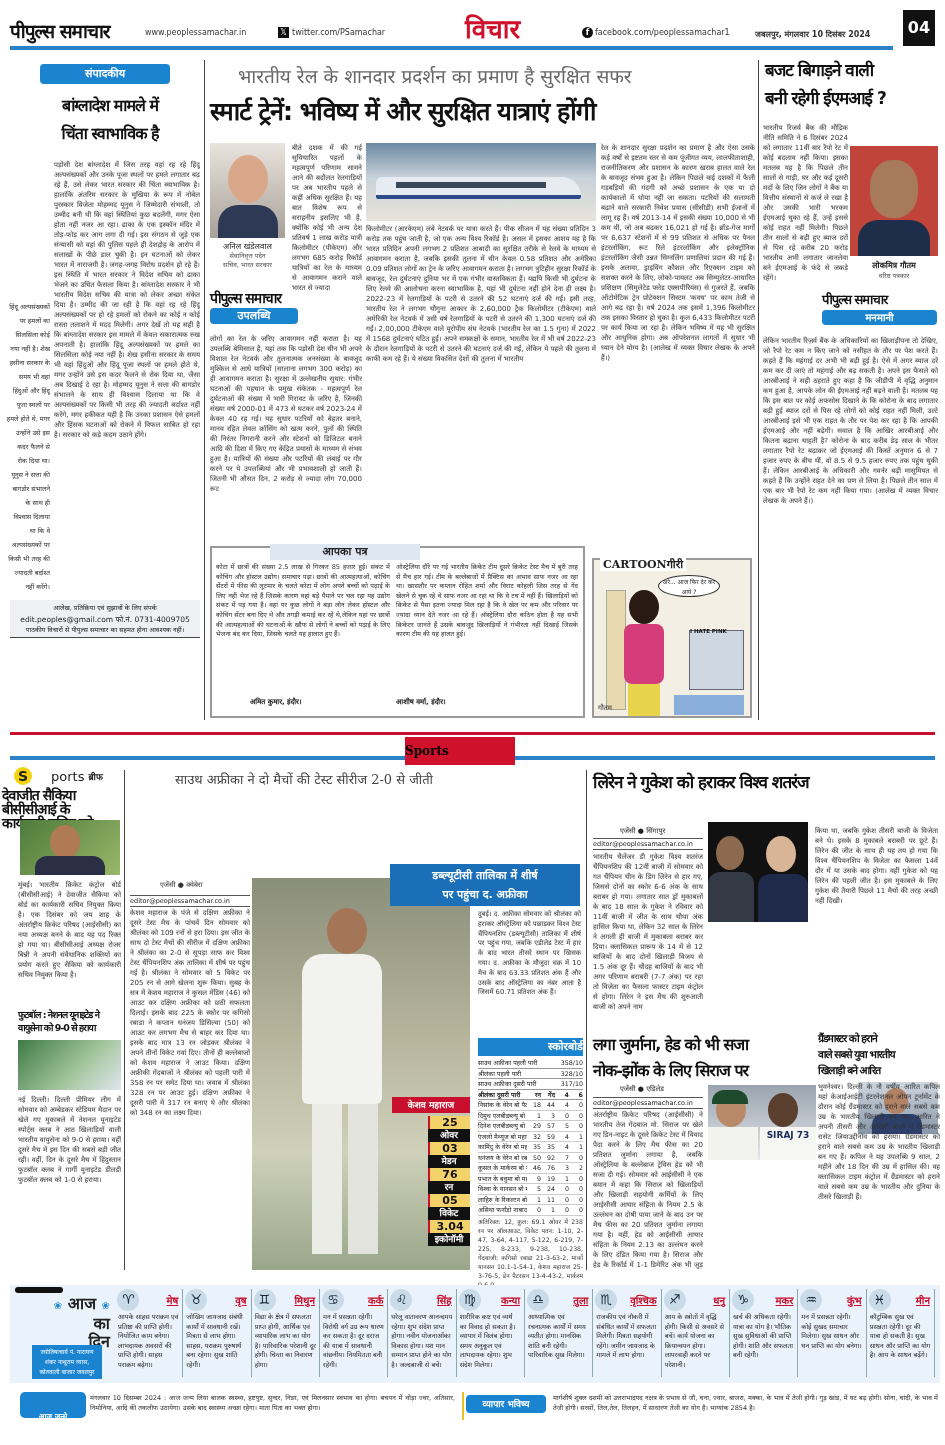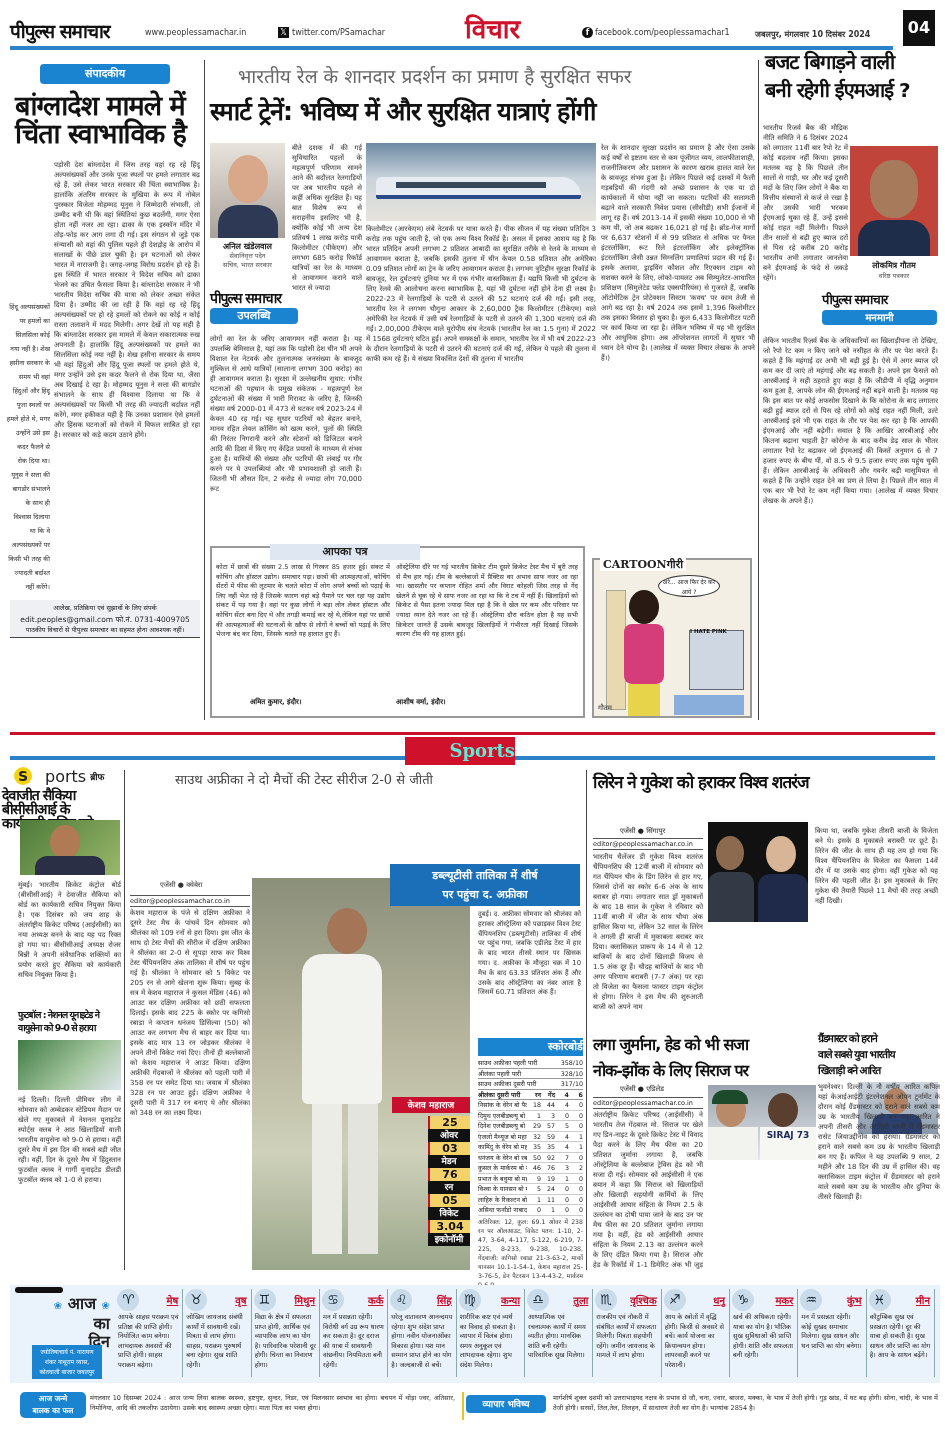--- a/index.html
+++ b/index.html
@@ -13,21 +13,21 @@
 .section-title{font-family:"DejaVu Serif",serif;font-weight:bold;color:#d0112b;font-size:26px}
 .pageno{background:#111;color:#fff;font-weight:bold;font-size:16px;text-align:center;line-height:36px}
 .blue-line{background:#2b82c9;height:4px}
 .red-line{background:#c8102e;height:3px}
 .tag-blue{background:#1a84d0;color:#fff;text-align:center;font-weight:bold;border-radius:4px}
 .h-big{font-family:"DejaVu Sans",sans-serif;font-weight:bold;color:#111;letter-spacing:-1px}
 .h-grey{color:#666;font-family:"DejaVu Serif",serif}
 .img{background:#bbb;overflow:hidden}
 .vrule{background:#444;width:1px}
 .box-grey{border:2px solid #999}
-.sports-tag{background:#d0112b;color:#5eead4;font-family:"DejaVu Serif",serif;font-weight:bold;font-size:18px;text-align:right;line-height:28px}
+.sports-tag{background:#d0112b;color:#000000;font-family:"DejaVu Serif",serif;font-weight:bold;font-size:12px;text-align:left;line-height:28px}
 .score-row{display:flex;font-size:6.3px;line-height:9.5px;color:#222}
 .score-row .n{flex:1;white-space:nowrap;overflow:hidden}
 .score-row .c{width:14px;text-align:right}
 .stat-num{background:#f3d26a;text-align:center;font-weight:bold;font-size:11px;color:#111;line-height:13px;border-left:2px solid #c8102e}
 .stat-lbl{background:#111;color:#fff;text-align:center;font-size:9px;font-weight:bold;line-height:13px}
 .rashi{background:#eaf3fb}
 .rashi-col{position:absolute;top:4px;height:88px;border-right:1px solid #8aa}
 .rashi-name{color:#c8102e;font-weight:bold;font-size:10px;text-decoration:underline;text-align:right;height:24px;line-height:24px;padding-right:4px}
 .rashi-ico{position:absolute;left:2px;top:0;width:22px;height:22px;border-radius:50%;background:#c9dbe8;color:#123;font-size:13px;text-align:center;line-height:22px}
 .rashi-txt{font-size:6.6px;line-height:9.6px;color:#222;padding:0 3px}
@@ -42,57 +42,57 @@
   <div class="abs small-link" style="left:282px;top:18px">twitter.com/PSamachar</div>
   <div class="abs section-title" style="left:455px;top:0px">विचार</div>
   <div class="abs" style="left:572px;top:17px;width:11px;height:11px;border-radius:50%;background:#111;color:#fff;font-size:8px;text-align:center;line-height:11px;font-weight:bold">f</div>
   <div class="abs small-link" style="left:585px;top:18px">facebook.com/peoplessamachar1</div>
   <div class="abs small-link" style="left:745px;top:18px;font-weight:bold">जबलपुर, मंगलवार 10 दिसंबर 2024</div>
   <div class="abs pageno" style="left:893px;top:0;width:32px;height:36px">04</div>
 </div>
 <div class="abs blue-line" style="left:10px;top:46px;width:883px"></div>
 
 <div class="abs tag-blue" style="left:40px;top:64px;width:130px;height:20px;font-size:11px;line-height:20px">संपादकीय</div>
-<div class="abs h-big" style="left:15px;top:92px;width:190px;font-size:27px;line-height:28px;text-align:left">
+<div class="abs h-big" style="left:15px;top:92px;width:190px;font-size:16px;line-height:28px;text-align:center">
   <div>बांग्लादेश मामले में</div>
   <div>चिंता स्वाभाविक है</div>
 </div>
 <div class="abs txt" style="left:54px;top:160px;width:146px;height:434px">पड़ोसी देश बांग्लादेश में जिस तरह वहां रह रहे हिंदू अल्पसंख्यकों और उनके पूजा स्थलों पर हमले लगातार बढ़ रहे हैं, उसे लेकर भारत सरकार की चिंता स्वाभाविक है। हालांकि अंतरिम सरकार के मुखिया के रूप में नोबेल पुरस्कार विजेता मोहम्मद यूनुस ने जिम्मेदारी संभाली, तो उम्मीद बनी थी कि वहां स्थितियां कुछ बदलेंगी, मगर ऐसा होता नहीं नजर आ रहा। ढाका के एक इस्कॉन मंदिर में तोड़-फोड़ कर आग लगा दी गई। इस संगठन से जुड़े एक संन्यासी को वहां की पुलिस पहले ही देशद्रोह के आरोप में सलाखों के पीछे डाल चुकी है। इन घटनाओं को लेकर भारत में नाराजगी है। जगह-जगह विरोध प्रदर्शन हो रहे हैं। इस स्थिति में भारत सरकार ने विदेश सचिव को ढाका भेजने का उचित फैसला किया है। बांग्लादेश सरकार ने भी भारतीय विदेश सचिव की यात्रा को लेकर अच्छा संकेत दिया है। उम्मीद की जा रही है कि वहां रह रहे हिंदू अल्पसंख्यकों पर हो रहे हमलों को रोकने का कोई न कोई रास्ता तलाशने में मदद मिलेगी। अगर देखें तो यह सही है कि बांग्लादेश सरकार इस मामले में केवल सकारात्मक रुख अपनाती है। हालांकि हिंदू अल्पसंख्यकों पर हमले का सिलसिला कोई नया नहीं है। शेख हसीना सरकार के समय भी वहां हिंदुओं और हिंदू पूजा स्थलों पर हमले होते थे, मगर उन्होंने उसे इस कदर फैलने से रोक दिया था, जैसा अब दिखाई दे रहा है। मोहम्मद यूनुस ने सत्ता की बागडोर संभालने के साथ ही विश्वास दिलाया था कि वे अल्पसंख्यकों पर किसी भी तरह की ज्यादती बर्दाश्त नहीं करेंगे, मगर हकीकत यही है कि उनका प्रशासन ऐसे हमलों और हिंसक घटनाओं को रोकने में विफल साबित हो रहा है। सरकार को कड़े कदम उठाने होंगे।</div>
 <div class="abs txt" style="left:6px;top:300px;width:44px;height:290px;font-size:6.5px;line-height:14px;color:#333;text-align:right">हिंदू अल्पसंख्यकों पर हमलों का सिलसिला कोई नया नहीं है। शेख हसीना सरकार के समय भी वहां हिंदुओं और हिंदू पूजा स्थलों पर हमले होते थे, मगर उन्होंने उसे इस कदर फैलने से रोक दिया था। यूनुस ने सत्ता की बागडोर संभालने के साथ ही विश्वास दिलाया था कि वे अल्पसंख्यकों पर किसी भी तरह की ज्यादती बर्दाश्त नहीं करेंगे।</div>
 <div class="abs" style="left:10px;top:600px;width:190px;height:38px;background:#eef0f4;text-align:center;font-size:6.5px;line-height:11px;padding-top:3px;border-bottom:1px solid #444">
   <div>आलेख, प्रतिक्रिया एवं सुझावों के लिए संपर्क</div>
   <div style="font-size:7.5px">edit.peoples@gmail.com फो.नं. 0731-4009705</div>
   <div>पाठकीय विचारों से पीपुल्स समाचार का सहमत होना आवश्यक नहीं।</div>
 </div>
 <div class="abs vrule" style="left:204px;top:60px;height:660px"></div>
 
 <div class="abs h-grey" style="left:238px;top:63px;width:500px;font-size:19px">भारतीय रेल के शानदार प्रदर्शन का प्रमाण है सुरक्षित सफर</div>
 <div class="abs h-big" style="left:210px;top:96px;width:545px;font-size:25px;line-height:32px">स्मार्ट ट्रेनें: भविष्य में और सुरक्षित यात्राएं होंगी</div>
 
 <div class="abs img" style="left:210px;top:143px;width:75px;height:95px;background:linear-gradient(#e8e3dc,#a8a19a)">
   <div style="position:absolute;left:18px;top:12px;width:40px;height:48px;border-radius:50%;background:#d9a88a"></div>
   <div style="position:absolute;left:8px;top:62px;width:60px;height:40px;border-radius:20px 20px 0 0;background:#2e3a55"></div>
 </div>
-<div class="abs" style="left:210px;top:240px;width:75px;text-align:center;font-size:8px;font-weight:bold">अनिल खंडेलवाल</div>
+<div class="abs" style="left:210px;top:240px;width:75px;text-align:center;font-size:8px;font-weight:normal">अनिल खंडेलवाल</div>
 <div class="abs" style="left:210px;top:251px;width:75px;text-align:center;font-size:6.5px;color:#555">सेवानिवृत्त पदेन</div>
 <div class="abs" style="left:205px;top:260px;width:85px;text-align:center;font-size:6.5px;color:#555">सचिव, भारत सरकार</div>
 <div class="abs logo" style="left:210px;top:288px;font-size:14px">पीपुल्स समाचार</div>
 <div class="abs tag-blue" style="left:210px;top:308px;width:88px;height:16px;font-size:11px;line-height:16px">उपलब्धि</div>
 <div class="abs txt" style="left:292px;top:143px;width:70px;height:190px">बीते दशक में की गई सुविचारित पहलों के महत्वपूर्ण परिणाम सामने आने की बदौलत रेलगाड़ियों पर अब भारतीय पहले से कहीं अधिक सुरक्षित हैं। यह बात विशेष रूप से सराहनीय इसलिए भी है, क्योंकि कोई भी अन्य देश प्रतिवर्ष 1 लाख करोड़ यात्री किलोमीटर (पीकेएम) और लगभग 685 करोड़ रिकॉर्ड यात्रियों का रेल के माध्यम से आवागमन कराने वाले भारत से ज्यादा</div>
 <div class="abs txt" style="left:210px;top:334px;width:152px;height:200px">लोगों का रेल के जरिए आवागमन नहीं कराता है। यह उपलब्धि बेमिसाल है, यहां तक कि पड़ोसी देश चीन भी अपने विशाल रेल नेटवर्क और तुलनात्मक जनसंख्या के बावजूद मुश्किल से आधे यात्रियों (सालाना लगभग 300 करोड़) का ही आवागमन कराता है। सुरक्षा में उल्लेखनीय सुधार: गंभीर घटनाओं की पहचान के प्रमुख संकेतक - महत्वपूर्ण रेल दुर्घटनाओं की संख्या में भारी गिरावट के जरिए है, जिनकी संख्या वर्ष 2000-01 में 473 से घटकर वर्ष 2023-24 में केवल 40 रह गई। यह सुधार पटरियों को बेहतर बनाने, मानव रहित लेवल क्रॉसिंग को खत्म करने, पुलों की स्थिति की निरंतर निगरानी करने और स्टेशनों को डिजिटल बनाने आदि की दिशा में किए गए केंद्रित प्रयासों के माध्यम से संभव हुआ है। यात्रियों की संख्या और पटरियों की लंबाई पर गौर करने पर ये उपलब्धियां और भी प्रभावशाली हो जाती हैं। जितनी भी औसत दिन, 2 करोड़ से ज्यादा लोग 70,000 रूट</div>
 
 <div class="abs img" style="left:366px;top:143px;width:230px;height:78px;background:linear-gradient(180deg,#6d8aa3 0%,#c9d3db 45%,#e8e4dc 100%)">
   <div style="position:absolute;left:10px;top:34px;width:205px;height:22px;background:#e6ecf1;border-radius:12px 40px 6px 6px;border-bottom:4px solid #2a4a8a"></div>
   <div style="position:absolute;left:30px;top:39px;width:150px;height:6px;background:#39495a"></div>
 </div>
 <div class="abs txt" style="left:366px;top:224px;width:230px;height:310px">किलोमीटर (आरकेएम) लंबे नेटवर्क पर यात्रा करते हैं। पीक सीजन में यह संख्या प्रतिदिन 3 करोड़ तक पहुंच जाती है, जो एक अन्य विश्व रिकॉर्ड है। असल में इसका आशय यह है कि भारत प्रतिदिन अपनी लगभग 2 प्रतिशत आबादी का सुरक्षित तरीके से रेलवे के माध्यम से आवागमन कराता है, जबकि इसकी तुलना में चीन केवल 0.58 प्रतिशत और अमेरिका 0.09 प्रतिशत लोगों का ट्रेन के जरिए आवागमन कराता है। लगभग त्रुटिहीन सुरक्षा रिकॉर्ड के बावजूद, रेल दुर्घटनाएं दुनिया भर में एक गंभीर वास्तविकता हैं। यद्यपि किसी भी दुर्घटना के लिए रेलवे की आलोचना करना स्वाभाविक है, यहां भी दुर्घटना नहीं होने देना ही लक्ष्य है। 2022-23 में रेलगाड़ियों के पटरी से उतरने की 52 घटनाएं दर्ज की गईं। इसी तरह, भारतीय रेल ने लगभग चौगुना आकार के 2,60,000 ट्रैक किलोमीटर (टीकेएम) वाले अमेरिकी रेल नेटवर्क में उसी वर्ष रेलगाड़ियों के पटरी से उतरने की 1,300 घटनाएं दर्ज की गईं। 2,00,000 टीकेएम वाले यूरोपीय संघ नेटवर्क (भारतीय रेल का 1.5 गुना) में 2022 में 1568 दुर्घटनाएं घटित हुईं। अपने समकक्षों के समान, भारतीय रेल में भी वर्ष 2022-23 के दौरान रेलगाड़ियों के पटरी से उतरने की घटनाएं दर्ज की गईं, लेकिन ये पहले की तुलना में काफी कम रहे हैं। ये संख्या विकसित देशों की तुलना में भारतीय</div>
 <div class="abs txt" style="left:601px;top:143px;width:154px;height:391px">रेल के शानदार सुरक्षा प्रदर्शन का प्रमाण है और ऐसा उसके कई वर्षों से इष्टतम स्तर से कम पूंजीगत व्यय, लालफीताशाही, राजनीतिकरण और प्रशासन के कारण खराब हालत वाले रेल के बावजूद संभव हुआ है। लेकिन पिछले कई दशकों में फैली गड़बड़ियों की गंदगी को अच्छे प्रशासन के एक या दो कार्यकालों में धोया नहीं जा सकता। पटरियों की सलामती बढ़ाने वाले सरकारी निवेश प्रयास (सीसीडी) सभी ईजानों में लागू रह हैं। वर्ष 2013-14 में इसकी संख्या 10,000 से भी कम थी, जो अब बढ़कर 16,021 हो गई है। ब्रॉड-गेज मार्गों पर 6,637 स्टेशनों में से 99 प्रतिशत से अधिक पर पैनल इंटरलॉकिंग, रूट रिले इंटरलॉकिंग और इलेक्ट्रॉनिक इंटरलॉकिंग जैसी उन्नत सिग्नलिंग प्रणालियां प्रदान की गई हैं। इसके अलावा, ड्राइविंग कौशल और रिएक्शन टाइम को सशक्त करने के लिए, लोको-पायलट अब सिम्युलेटर-आधारित प्रशिक्षण (सिमुलेटेड फ्लेड एक्सपीरियंस) से गुजरते हैं, जबकि ऑटोमेटिक ट्रेन प्रोटेक्शन सिस्टम 'कवच' पर काम तेजी से आगे बढ़ रहा है। वर्ष 2024 तक इसमें 1,396 किलोमीटर तक इसका विस्तार हो चुका है। कुल 6,433 किलोमीटर पटरी पर कार्य किया जा रहा है। लेकिन भविष्य में यह भी सुरक्षित और आधुनिक होगा। अब ऑपरेशनल लागतों में सुधार भी ध्यान देने योग्य है। (आलेख में व्यक्त विचार लेखक के अपने हैं।)</div>
 <div class="abs vrule" style="left:758px;top:60px;height:660px"></div>
 
-<div class="abs h-big" style="left:765px;top:48px;width:175px;font-size:20px;line-height:28px">
+<div class="abs h-big" style="left:765px;top:56px;width:175px;font-size:17px;line-height:28px">
   <div>बजट बिगाड़ने वाली</div>
   <div>बनी रहेगी ईएमआई ?</div>
 </div>
 <div class="abs txt" style="left:763px;top:123px;width:85px;height:210px">भारतीय रिजर्व बैंक की मौद्रिक नीति समिति ने 6 दिसंबर 2024 को लगातार 11वीं बार रैपो रेट में कोई बदलाव नहीं किया। इसका मतलब यह है कि पिछले तीन सालों से गाड़ी, घर और कई दूसरी मदों के लिए जिन लोगों ने बैंक या वित्तीय संस्थानों से कर्ज ले रखा है और उसकी भारी भरकम ईएमआई चुका रहे हैं, उन्हें इससे कोई राहत नहीं मिलेगी। पिछले तीन सालों से बढ़ी हुए ब्याज दरों से पिस रहे करीब 20 करोड़ भारतीय अभी लगातार जानलेवा बने ईएमआई के फंदे से जकड़े रहेंगे।</div>
 <div class="abs img" style="left:850px;top:146px;width:88px;height:110px;background:#c0443a">
   <div style="position:absolute;left:20px;top:14px;width:48px;height:58px;border-radius:45%;background:#a77a5c"></div>
   <div style="position:absolute;left:8px;top:74px;width:72px;height:40px;border-radius:20px 20px 0 0;background:#1e2d4a"></div>
 </div>
 <div class="abs" style="left:850px;top:259px;width:88px;text-align:center;font-size:8px;font-weight:bold">लोकमित्र गौतम</div>
 <div class="abs" style="left:850px;top:271px;width:88px;text-align:center;font-size:6.5px;color:#555">वरिष्ठ पत्रकार</div>
@@ -120,21 +120,21 @@
 <div class="abs" style="left:690px;top:628px;font-size:5.5px;font-weight:bold;color:#111">I HATE PINK</div>
 <div class="abs" style="left:598px;top:703px;font-size:7px;color:#333">गौतम</div>
 
 <div class="abs red-line" style="left:10px;top:732px;width:925px"></div>
 <div class="abs sports-tag" style="left:405px;top:737px;width:110px;height:28px">Sports</div>
 <div class="abs blue-line" style="left:10px;top:756px;width:395px"></div>
 <div class="abs blue-line" style="left:515px;top:756px;width:420px"></div>
 
 <div class="abs" style="left:14px;top:766px;height:20px;display:flex;align-items:center">
   <span style="display:inline-block;width:18px;height:18px;border-radius:50%;background:#f5d40f;font-weight:bold;font-size:14px;text-align:center;line-height:18px">S</span>
-  <span style="font-size:16px;margin-left:13px">ports</span>
+  <span style="font-size:13px;margin-left:19px">ports</span>
   <span style="font-size:9px;font-weight:bold;margin-left:4px">ब्रीफ</span>
 </div>
 <div class="abs h-big" style="left:2px;top:788px;width:105px;font-size:14px;line-height:14px">देवाजीत सैकिया बीसीसीआई के कार्यकारी सचिव बने</div>
 <div class="abs img" style="left:20px;top:820px;width:100px;height:55px;background:linear-gradient(135deg,#4d7a3a,#9ab86a)">
   <div style="position:absolute;left:30px;top:5px;width:30px;height:34px;border-radius:50%;background:#b07a55"></div>
   <div style="position:absolute;left:15px;top:36px;width:70px;height:25px;background:#2a2f45;border-radius:12px 12px 0 0"></div>
 </div>
 <div class="abs txt" style="left:18px;top:880px;width:103px;height:125px">मुंबई। भारतीय क्रिकेट कंट्रोल बोर्ड (बीसीसीआई) ने देवाजीत सैकिया को बोर्ड का कार्यकारी सचिव नियुक्त किया है। एक दिसंबर को जय शाह के अंतर्राष्ट्रीय क्रिकेट परिषद (आईसीसी) का नया अध्यक्ष बनने के बाद यह पद रिक्त हो गया था। बीसीसीआई अध्यक्ष रोजर बिन्नी ने अपनी संवैधानिक शक्तियों का प्रयोग करते हुए सैकिया को कार्यकारी सचिव नियुक्त किया है।</div>
 <div class="abs h-big" style="left:18px;top:1008px;width:103px;font-size:9.5px;line-height:13px">फुटबॉल : नेशनल यूनाइटेड ने वायुसेना को 9-0 से हराया</div>
 <div class="abs img" style="left:18px;top:1040px;width:103px;height:50px;background:linear-gradient(135deg,#3f7a45,#a6c7a0 60%,#dfe6ee)"></div>
@@ -387,20 +387,20 @@
         <div class="rashi-txt">मन में प्रसन्नता रहेगी। कोई सुखद समाचार मिलेगा। सुख साधन और धन प्राप्ति का योग बनेगा।</div>
       </div>
       <div class="rashi-col" style="left: 856.667px; width: 68.3333px;">
         <div class="rashi-ico">♓</div>
         <div class="rashi-name">मीन</div>
         <div class="rashi-txt">कौटुम्बिक सुख एवं प्रसन्नता रहेगी। दूर की यात्रा हो सकती है। सुख साधन और प्राप्ति का योग है। आय के साधन बढ़ेंगे।</div>
       </div>
     </div>
 </div>
 
-<div class="abs" style="left:20px;top:1392px;width:66px;height:26px;background:#1a84d0;color:#fff;font-weight:bold;font-size:7.5px;line-height:12px;text-align:center;border-radius:5px;padding-top:1px">
+<div class="abs" style="left:20px;top:1392px;width:66px;height:26px;background:#1a84d0;color:#fff;font-weight:bold;font-size:7.5px;line-height:12px;text-align:center;border-radius:5px;padding-top:19px">
   <div>आज जन्मे</div>
   <div>बालक का फल</div>
 </div>
 <div class="abs txt" style="left:90px;top:1393px;width:365px;height:28px;font-size:6.5px;line-height:10px">मंगलवार 10 दिसम्बर 2024 : आज जन्म लिया बालक स्वस्थ्य, हष्टपुष्ट, सुन्दर, निडर, एवं मिलनसार स्वभाव का होगा। बचपन में थोड़ा ज्वर, अतिसार, निमोनिया, आदि की तकलीफ उठायेगा। उसके बाद स्वास्थ्य अच्छा रहेगा। माता पिता का भक्त होगा।</div>
 <div class="abs" style="left:462px;top:1392px;width:2px;height:28px;background:#f0c020"></div>
 <div class="abs" style="left:466px;top:1395px;width:80px;height:18px;background:#1a84d0;color:#fff;font-weight:bold;font-size:9px;line-height:18px;text-align:center;border-radius:4px">व्यापार भविष्य</div>
 <div class="abs txt" style="left:553px;top:1393px;width:385px;height:28px;font-size:6.5px;line-height:10px">मार्गशीर्ष शुक्ल दशमी को उत्तराभाद्रपद नक्षत्र के प्रभाव से जौ, चना, ज्वार, बाजरा, मक्का, के भाव में तेजी होगी। गुड़ खांड, में घट बढ़ होगी। सोना, चांदी, के भाव में तेजी होगी। सरसों, तिल,तेल, तिलहन, में साधारण तेजी का योग है। भाग्यांक 2854 है।</div>
 
 </body></html>

